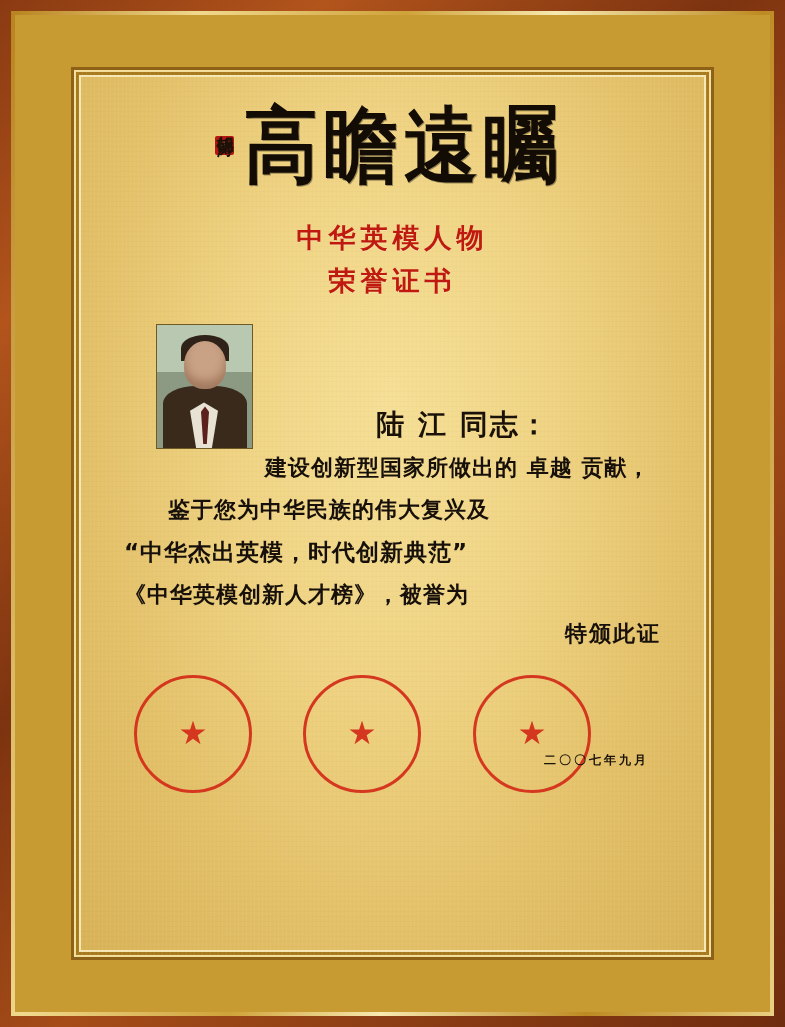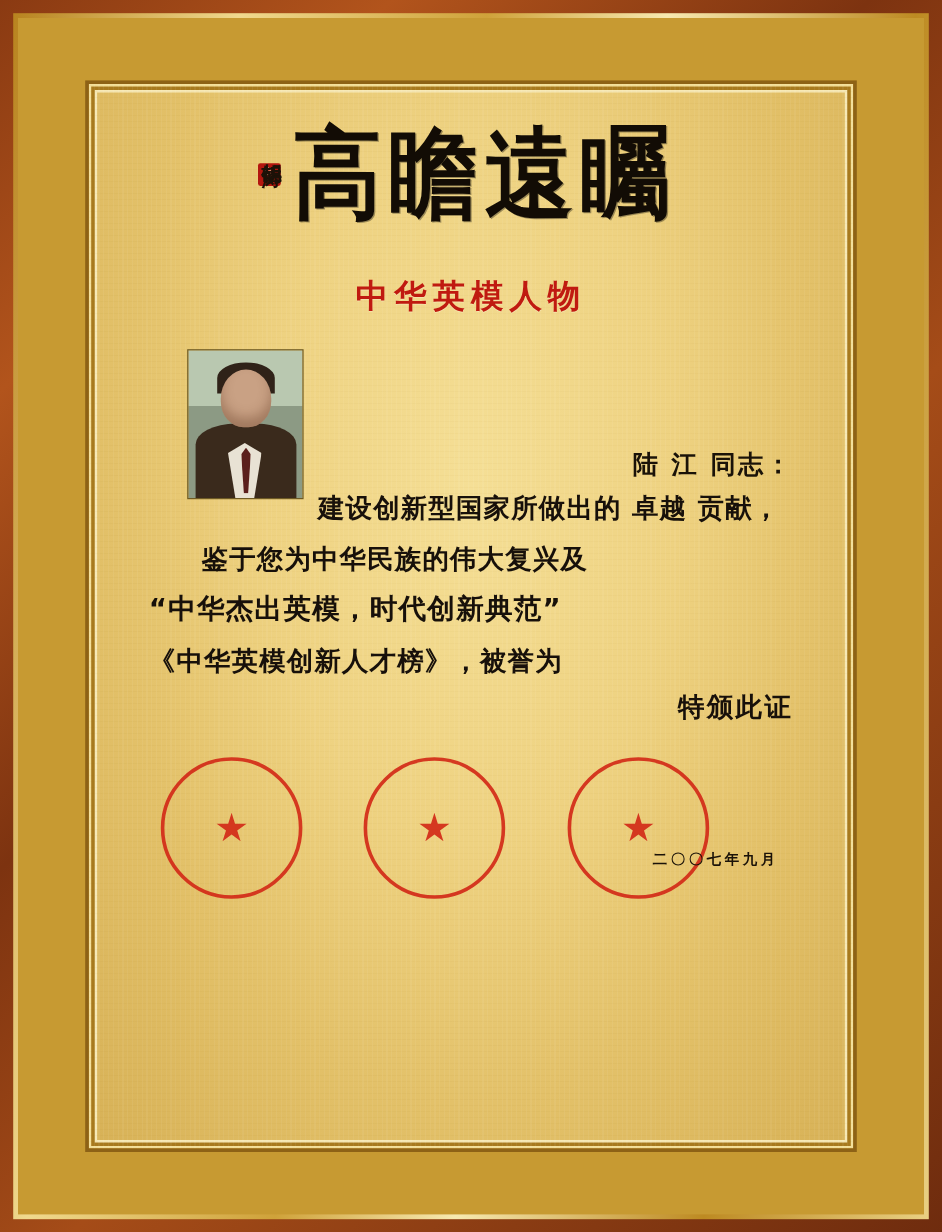--- a/index.html
+++ b/index.html
@@ -140,21 +140,21 @@
     line-height: 1;
     font-weight: 700;
     color: #120c05;
     letter-spacing: 6px;
     text-shadow: 1px 1px 0 rgba(0,0,0,.35);
     transform: scaleY(1.12);
     white-space: nowrap;
   }
 
   .title-block {
-    margin-top: 44px;
+    margin-top: 34px;
   }
   .title-line {
     color: #c01a10;
     font-family: "DejaVu Sans", "Liberation Sans", sans-serif;
     font-weight: 700;
     font-size: 27px;
     letter-spacing: 5px;
     line-height: 1.6;
     text-shadow: 0 1px 0 rgba(255,255,255,.25);
   }
@@ -207,22 +207,22 @@
   }
   .photo .tie {
     position: absolute;
     left: 44px; bottom: 4px;
     width: 8px; height: 38px;
     background: #5b1f1c;
     clip-path: polygon(50% 0, 100% 14%, 72% 100%, 28% 100%, 0 14%);
   }
 
   .salutation {
-    text-align: right;
-    font-size: 21px;
+    text-align: center;
+    font-size: 28px;
     color: #1a1208;
     font-weight: 600;
     letter-spacing: 2px;
     padding-top: 86px;
     padding-left: 10px;
   }
   .para {
     clear: none;
     text-align: left;
     font-size: 22px;
@@ -312,20 +312,21 @@
             <div class="calligraphy-row">
               <div class="signature-col">
                 <div class="signature-text">胡锦涛</div>
                 <div class="seal-small">印</div>
               </div>
               <div class="calligraphy-main">高瞻遠矚</div>
             </div>
 
             <div class="title-block">
               <div class="title-line">中华英模人物</div>
+              <div class="title-line">荣誉证书</div>
             </div>
 
             <div class="body-wrap">
               <div class="photo">
                 <div class="body"></div>
                 <div class="shirt"></div>
                 <div class="tie"></div>
                 <div class="hair"></div>
                 <div class="head"></div>
               </div>

